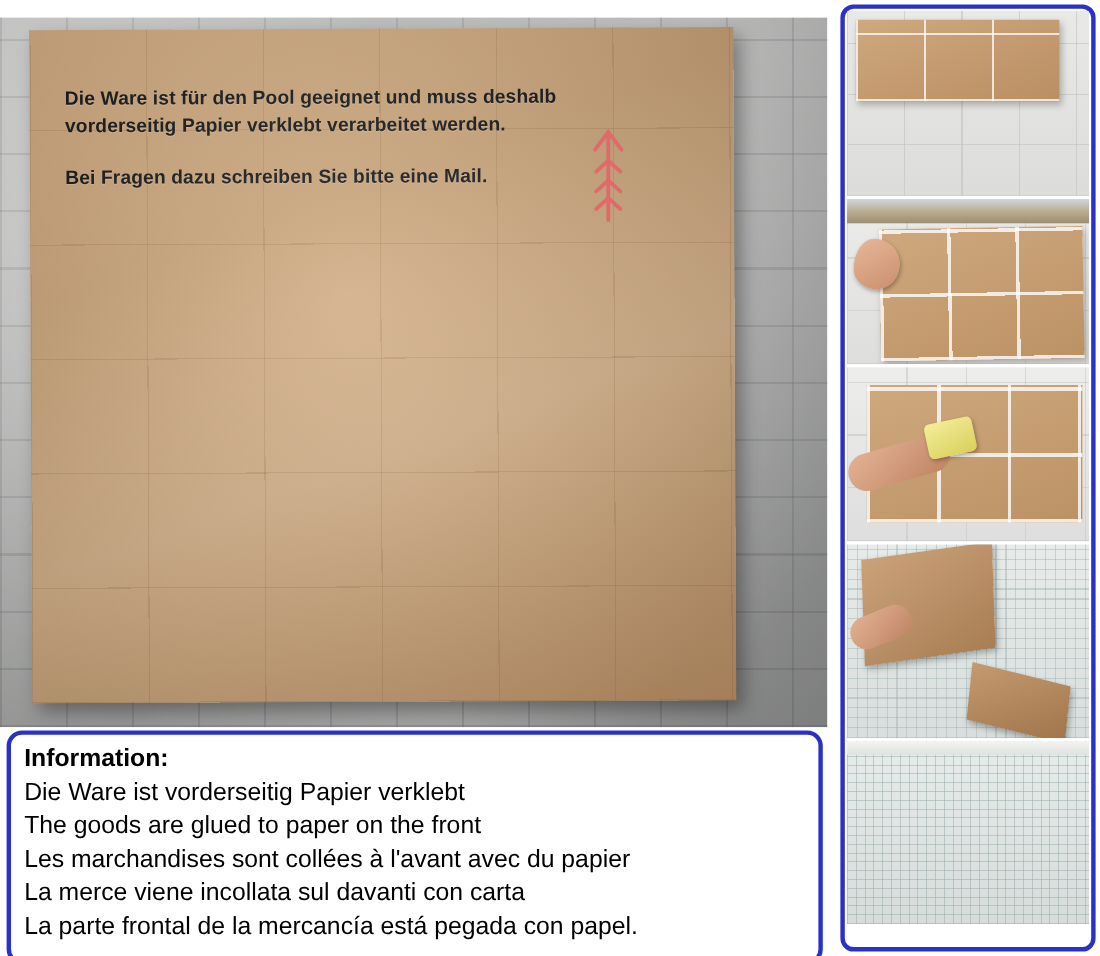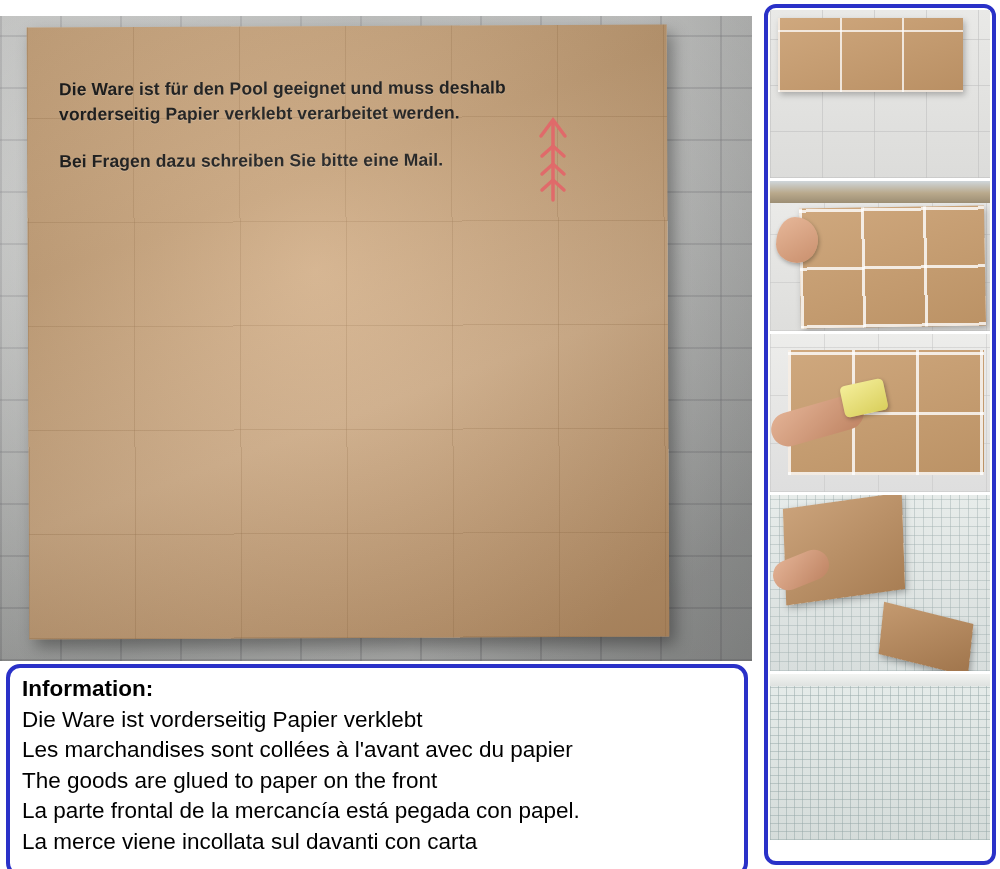--- a/index.html
+++ b/index.html
@@ -275,24 +275,24 @@
           <polyline points="11,40 22,30 33,40"></polyline>
           <polyline points="11,58 22,48 33,58"></polyline>
           <polyline points="11,74 22,64 33,74"></polyline>
         </g>
       </svg>
     </div>
 
     <div class="info-box">
       <div class="line heading">Information:</div>
       <div class="line">Die Ware ist vorderseitig Papier verklebt</div>
+      <div class="line">The goods are glued to paper on the front</div>
       <div class="line">Les marchandises sont collées à l'avant avec du papier</div>
-      <div class="line">The goods are glued to paper on the front</div>
+      <div class="line">La merce viene incollata sul davanti con carta</div>
       <div class="line">La parte frontal de la mercancía está pegada con papel.</div>
-      <div class="line">La merce viene incollata sul davanti con carta</div>
     </div>
 
   </div>
 
   <div class="filmstrip">
 
     <div class="strip-photo p1">
       <div class="tile-block"></div>
     </div>
 

